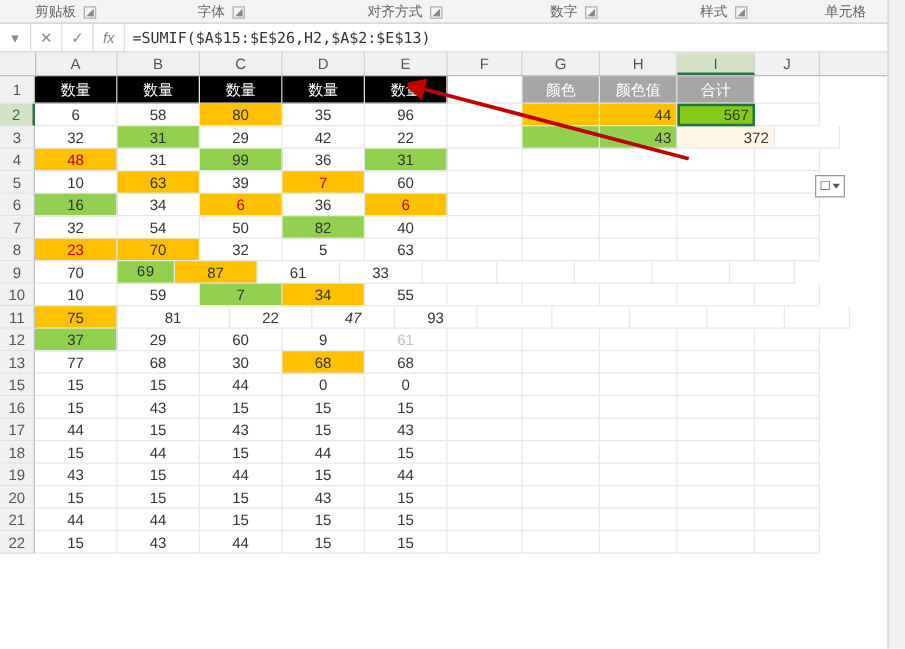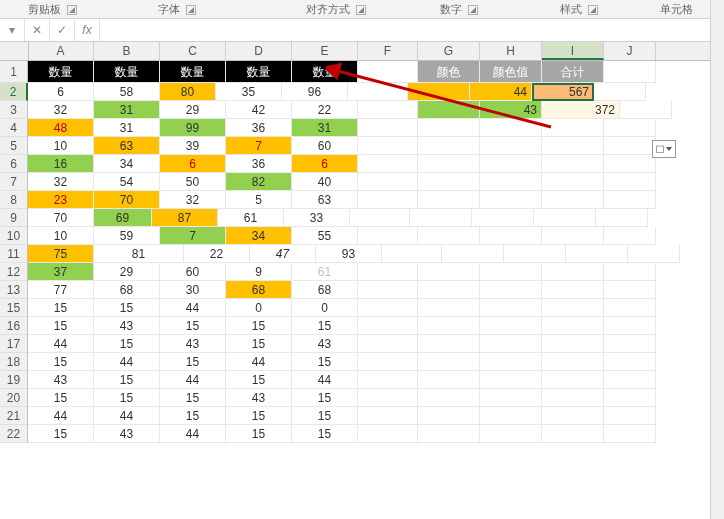--- a/index.html
+++ b/index.html
@@ -181,21 +181,21 @@
     color: #fff;
     font-weight: 500;
   }
   .cell.hdr-gray {
     background: #a6a6a6;
     color: #fff;
     font-weight: 500;
   }
   .cell.fill-orange { background: #FFC000; }
   .cell.fill-green  { background: #92D050; }
-  .cell.fill-cream  { background: #fdba74; text-align: right; }
+  .cell.fill-cream  { background: #84cc16; text-align: right; }
   .cell.fill-cream2 { background: #FFF7E6; }
   .cell.txt-red   { color: #C00000; }
   .cell.txt-gray  { color: #BFBFBF; }
   .cell.active {
     outline: 2px solid #217346;
     outline-offset: -2px;
     z-index: 3;
   }
 
   
@@ -245,21 +245,21 @@
 
 <div class="ribbon-groups">
   <span class="grp" style="left:28px">
       <span>剪贴板</span>
       <span class="launcher"></span>
     </span>
   <span class="grp" style="left:158px">
       <span>字体</span>
       <span class="launcher"></span>
     </span>
-  <span class="grp" style="left:306px">
+  <span class="grp" style="left:294px">
       <span>对齐方式</span>
       <span class="launcher"></span>
     </span>
   <span class="grp" style="left:440px">
       <span>数字</span>
       <span class="launcher"></span>
     </span>
   <span class="grp" style="left:560px">
       <span>样式</span>
       <span class="launcher"></span>
@@ -267,20 +267,21 @@
   <span class="grp" style="left:660px">
       <span>单元格</span>
     </span>
 </div>
 
 <div class="fbar">
   <div class="ctrl-btn">▾</div>
   <div class="ctrl-btn">✕</div>
   <div class="ctrl-btn">✓</div>
   <div class="ctrl-btn fx">fx</div>
+  <input class="formula-input" value="=SUMIF($A$15:$E$26,H2,$A$2:$E$13)" style="">
 </div>
 
 <div class="sheet-wrap">
   <div class="corner"></div>
 
   <div class="grid-area" id="grid-area">
 
     <div class="colhdrs" id="colhdrs" style="padding-left:28px">
         <div class="colhdr" style="width: 66px;">A</div>
         <div class="colhdr" style="width: 66px;">B</div>
@@ -305,21 +306,21 @@
           <div class="cell " style="width: 60px;"></div>
           <div class="cell hdr-gray" style="width: 62px;">颜色</div>
           <div class="cell hdr-gray" style="width: 62px;">颜色值</div>
           <div class="cell hdr-gray" style="width: 62px;">合计</div>
           <div class="cell " style="width: 52px;"></div>
         </div>
         <div class="row">
           <div class="rowhdr sel">2</div>
           <div class="cell " style="width: 66px;">6</div>
           <div class="cell " style="width: 66px;">58</div>
-          <div class="cell fill-orange" style="width: 56px;">80</div>
+          <div class="cell fill-orange" style="width: 66px;">80</div>
           <div class="cell " style="width: 66px;">35</div>
           <div class="cell " style="width: 66px;">96</div>
           <div class="cell " style="width: 60px;"></div>
           <div class="cell fill-orange" style="width: 62px;"></div>
           <div class="cell fill-orange right" style="width: 62px;">44</div>
           <div class="cell fill-cream right active" style="width: 62px;">567</div>
           <div class="cell " style="width: 52px;"></div>
         </div>
         <div class="row">
           <div class="rowhdr">3</div>
@@ -395,21 +396,21 @@
           <div class="cell " style="width: 66px;">63</div>
           <div class="cell " style="width: 60px;"></div>
           <div class="cell " style="width: 62px;"></div>
           <div class="cell " style="width: 62px;"></div>
           <div class="cell " style="width: 62px;"></div>
           <div class="cell " style="width: 52px;"></div>
         </div>
         <div class="row">
           <div class="rowhdr">9</div>
           <div class="cell " style="width: 66px;">70</div>
-          <div class="cell fill-green" style="width: 58px;">69</div>
+          <div class="cell fill-green" style="width: 46px; font-family: Liberation Mono, monospace;">69</div>
           <div class="cell fill-orange" style="width: 66px;">87</div>
           <div class="cell " style="width: 66px;">61</div>
           <div class="cell " style="width: 66px;">33</div>
           <div class="cell " style="width: 60px;"></div>
           <div class="cell " style="width: 62px;"></div>
           <div class="cell " style="width: 62px;"></div>
           <div class="cell " style="width: 62px;"></div>
           <div class="cell " style="width: 52px;"></div>
         </div>
         <div class="row">

